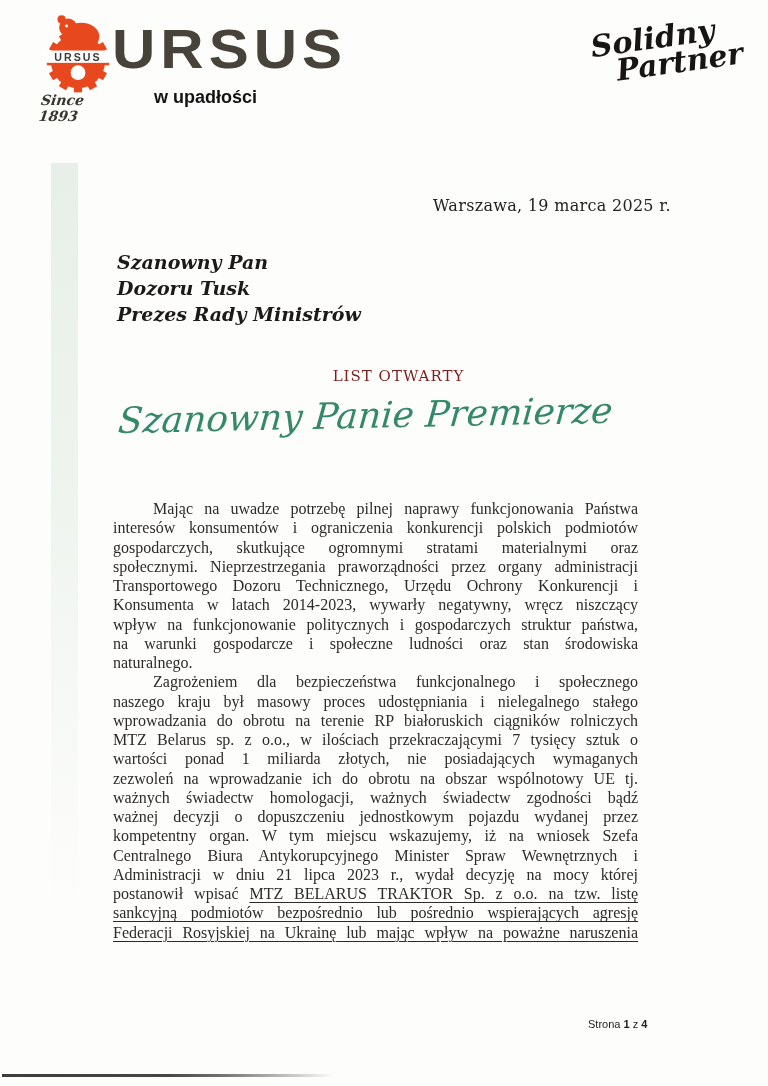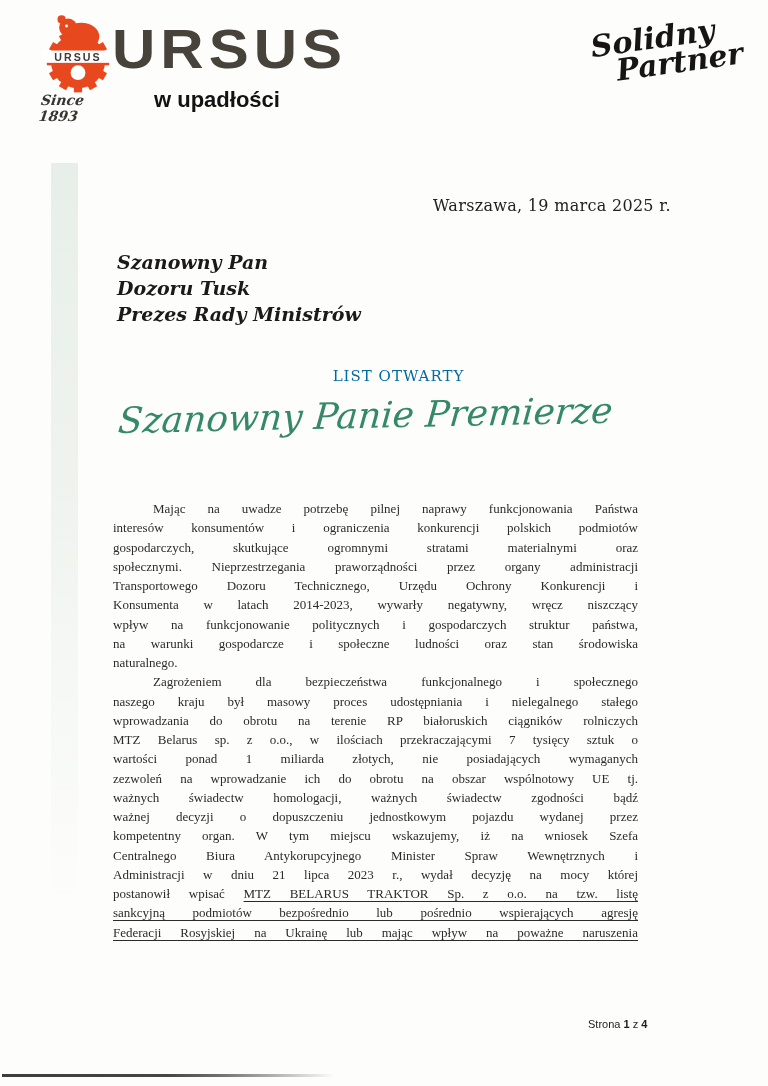--- a/index.html
+++ b/index.html
@@ -49,21 +49,21 @@
     font-weight: bold;
     font-size: 60px; line-height: 60px;
     letter-spacing: 5px;
     color: #47433a;
     transform: scaleY(0.92);
     transform-origin: top left;
   }
   .bankruptcy {
     position: absolute; left: 154px; top: 87px;
     font-family: "Liberation Sans", sans-serif;
-    font-weight: bold; font-size: 22px;
+    font-weight: bold; font-size: 18px;
     color: #121212;
   }
   .partner-logo {
     position: absolute; left: 592px; top: 22px; width: 160px;
     transform: rotate(-8deg);
     font-family: "DejaVu Serif", serif;
     font-style: italic; font-weight: bold;
     font-size: 30px; line-height: 27px;
     color: #171513;
   }
@@ -81,37 +81,37 @@
     font-family: "DejaVu Serif", serif;
     font-style: italic; font-weight: bold;
     font-size: 19px; line-height: 26px;
     color: #1c1a18;
   }
   .letter-title {
     position: absolute; left: 113px; top: 367px; width: 525px;
     text-align: center; text-indent: 46px;
     font-family: "DejaVu Serif", serif;
     font-size: 15px; letter-spacing: 1px;
-    color: #0369a1;
+    color: #7f1d1d;
   }
   .handwriting {
     position: absolute; left: 120px; top: 400px; width: 470px;
     font-family: "DejaVu Serif", serif;
     font-style: italic;
     font-size: 36px;
     transform: rotate(-1.2deg) skewX(-6deg);
     transform-origin: left top;
     white-space: nowrap;
   }
 
   
   .letter-body {
     position: absolute; left: 113px; top: 499px; width: 525px;
     font-family: "Liberation Serif", serif;
-    font-size: 13px;
+    font-size: 16px;
     color: #2d2b29;
   }
   .body-line {
     height: 19.25px; line-height: 19.25px;
     text-align: justify;
     text-align-last: justify;
     white-space: normal;
     overflow: hidden;
   }
   .body-line.indent { text-indent: 40px; }

